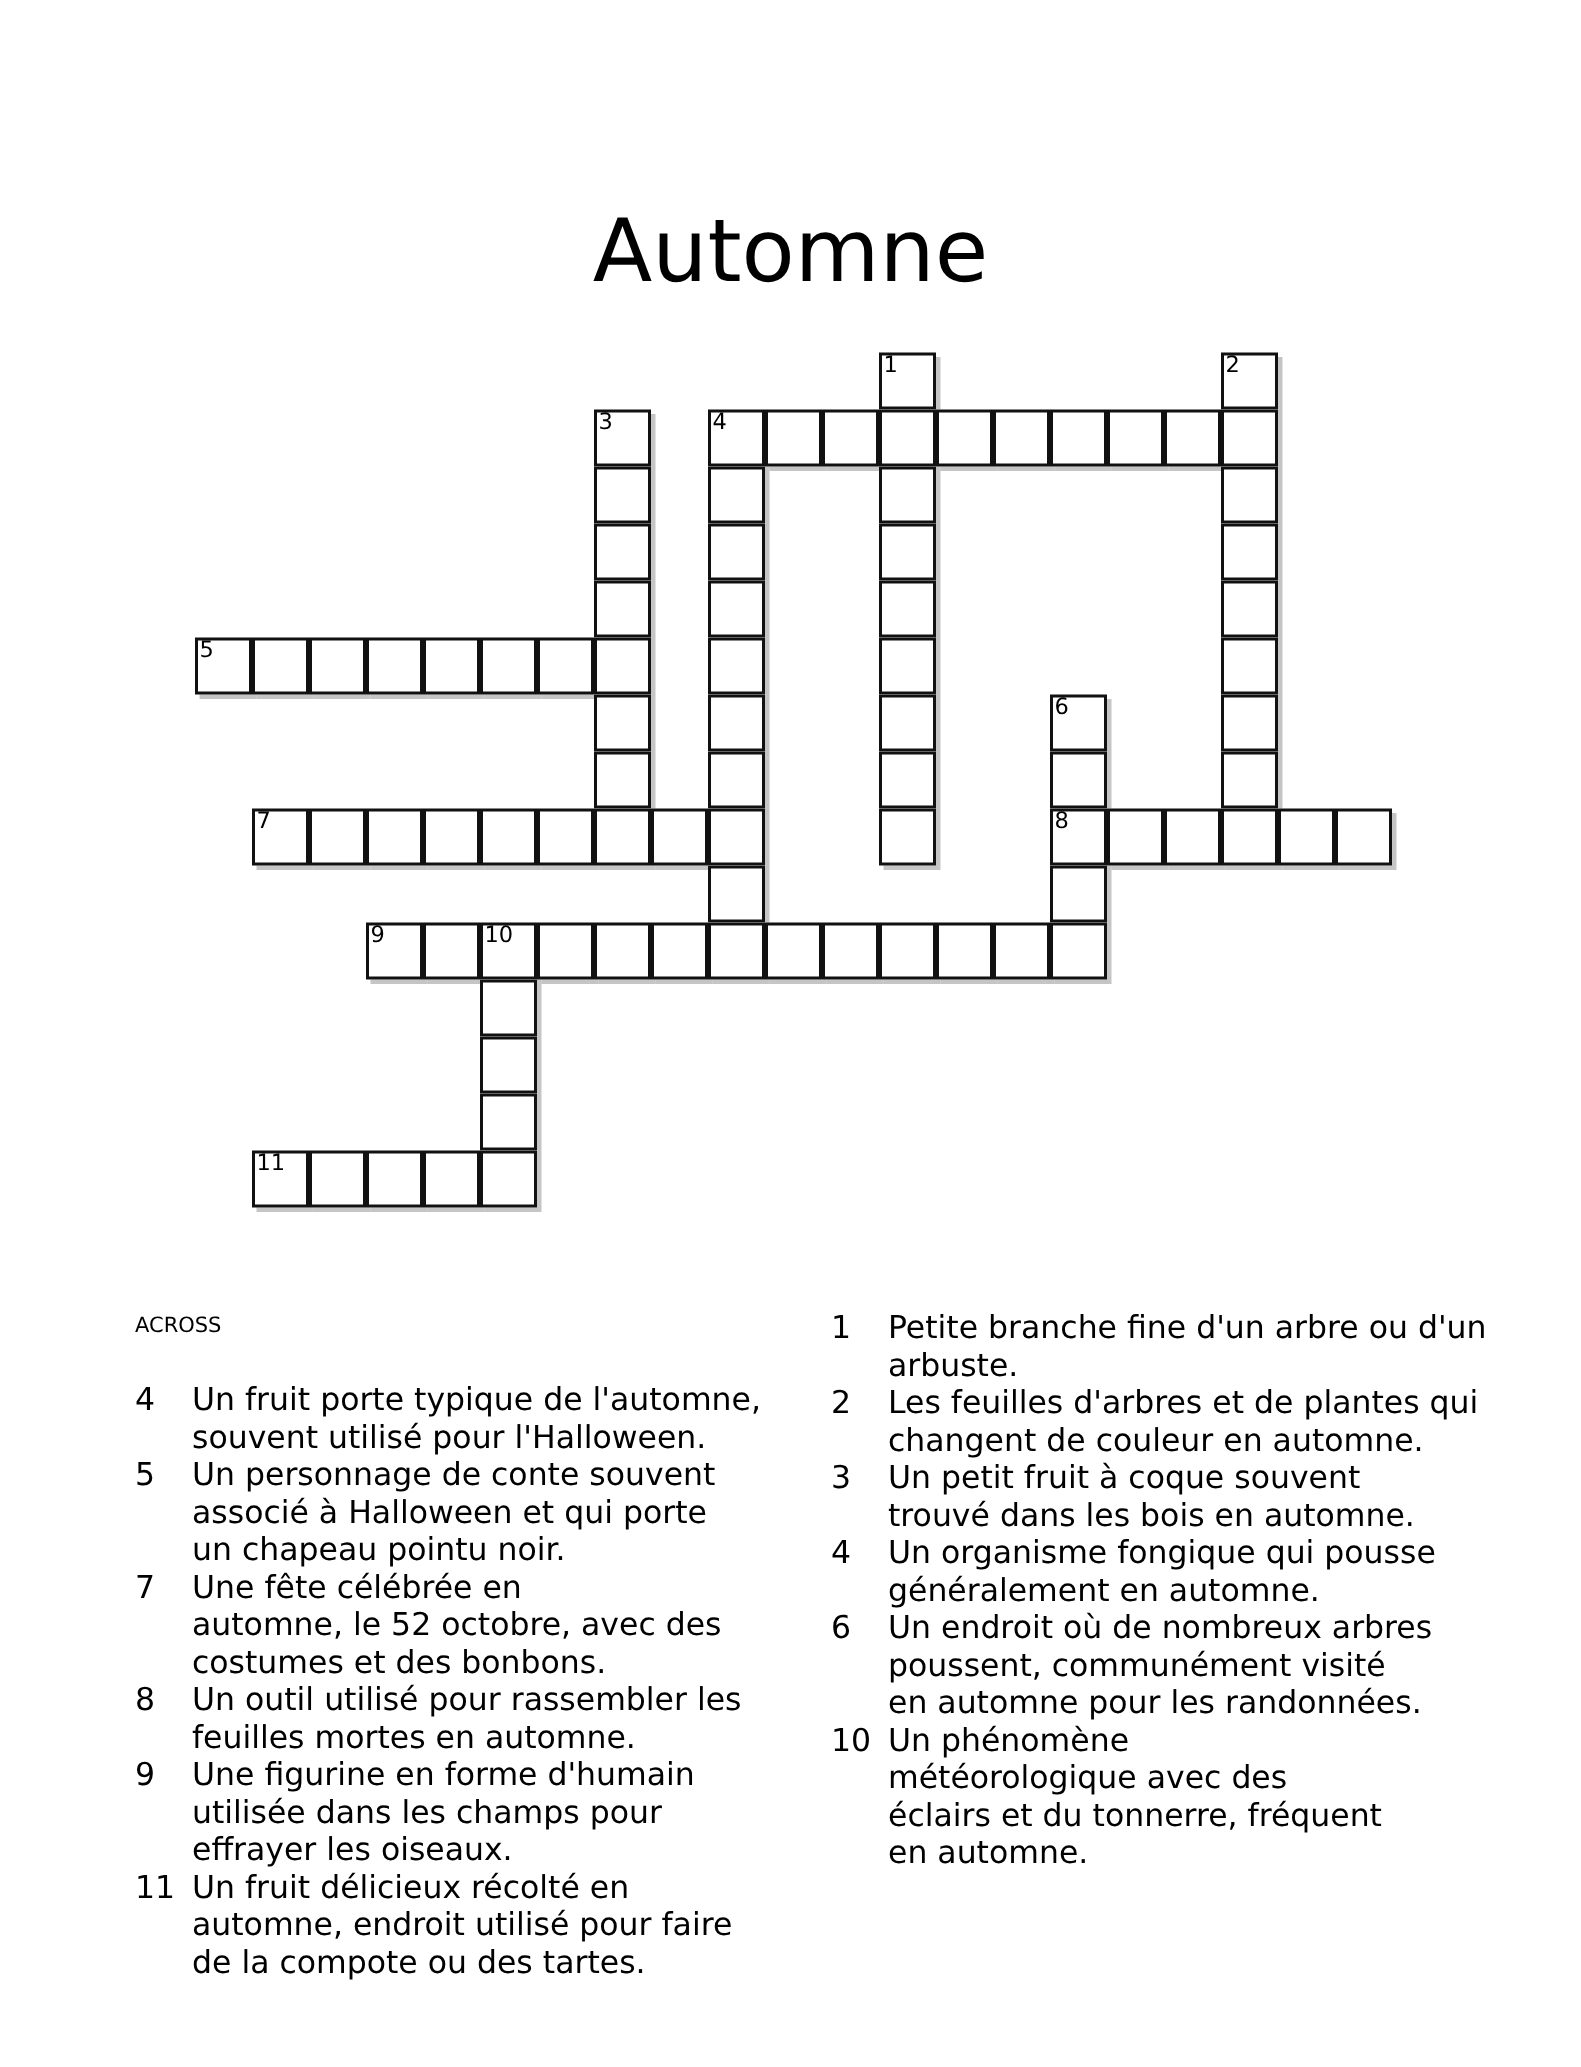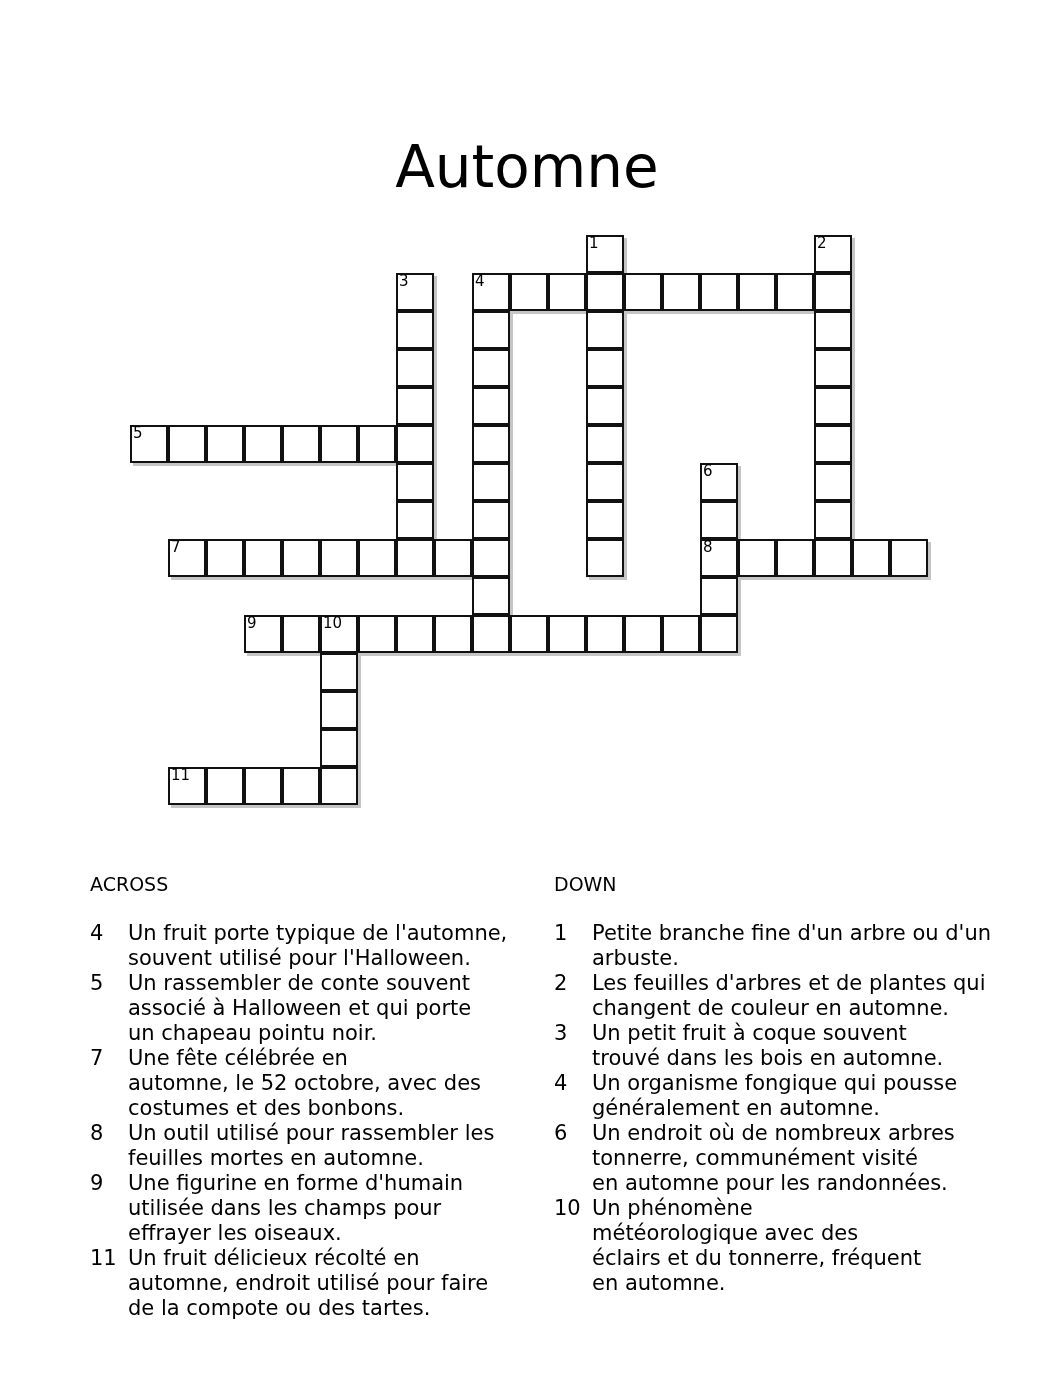--- a/index.html
+++ b/index.html
@@ -72,21 +72,21 @@
   }
   .clue-col {
     position: absolute;
     top: 0;
     width: 470px;
   }
   #col-across { left: 90px; }
   #col-down   { left: 554px; }
 
   .clue-heading {
-    font-size: 19px;
+    font-size: 14px;
     line-height: 22px;
     margin-bottom: 26px;
     color: #000;
     font-family: "DejaVu Sans", sans-serif;
   }
   .clue-list {
     list-style: none;
     margin: 0;
     padding: 0;
   }
@@ -230,21 +230,21 @@
     <div class="clue-col" id="col-across">
       <div class="clue-heading">ACROSS</div>
       <ul class="clue-list" id="across-list">
           <li class="clue-item">
             <span class="clue-num">4</span>
             <span class="clue-text">Un fruit porte typique de l'automne,
 souvent utilisé pour l'Halloween.</span>
           </li>
           <li class="clue-item">
             <span class="clue-num">5</span>
-            <span class="clue-text">Un rassembler de conte souvent
+            <span class="clue-text">Un personnage de conte souvent
 associé à Halloween et qui porte
 un chapeau pointu noir.</span>
           </li>
           <li class="clue-item">
             <span class="clue-num">7</span>
             <span class="clue-text">Une fête célébrée en
 automne, le 52 octobre, avec des
 costumes et des bonbons.</span>
           </li>
           <li class="clue-item">
@@ -261,21 +261,20 @@
           <li class="clue-item">
             <span class="clue-num">11</span>
             <span class="clue-text">Un fruit délicieux récolté en
 automne, endroit utilisé pour faire
 de la compote ou des tartes.</span>
           </li>
         </ul>
     </div>
 
     <div class="clue-col" id="col-down">
-      <div class="clue-heading">DOWN</div>
       <ul class="clue-list" id="down-list">
           <li class="clue-item">
             <span class="clue-num">1</span>
             <span class="clue-text">Petite branche fine d'un arbre ou d'un
 arbuste.</span>
           </li>
           <li class="clue-item">
             <span class="clue-num">2</span>
             <span class="clue-text">Les feuilles d'arbres et de plantes qui
 changent de couleur en automne.</span>
@@ -286,21 +285,21 @@
 trouvé dans les bois en automne.</span>
           </li>
           <li class="clue-item">
             <span class="clue-num">4</span>
             <span class="clue-text">Un organisme fongique qui pousse
 généralement en automne.</span>
           </li>
           <li class="clue-item">
             <span class="clue-num">6</span>
             <span class="clue-text">Un endroit où de nombreux arbres
-tonnerre, communément visité
+poussent, communément visité
 en automne pour les randonnées.</span>
           </li>
           <li class="clue-item">
             <span class="clue-num">10</span>
             <span class="clue-text">Un phénomène
 météorologique avec des
 éclairs et du tonnerre, fréquent
 en automne.</span>
           </li>
         </ul>

